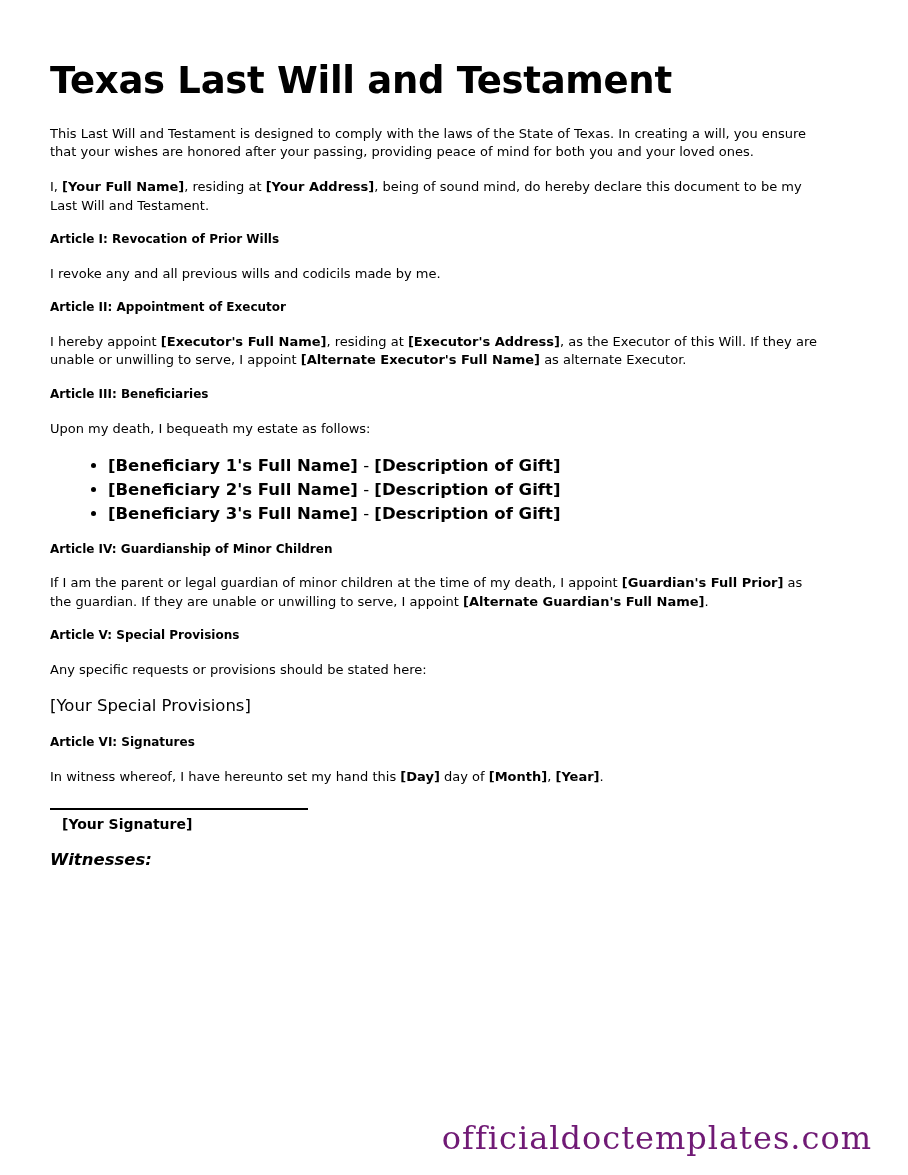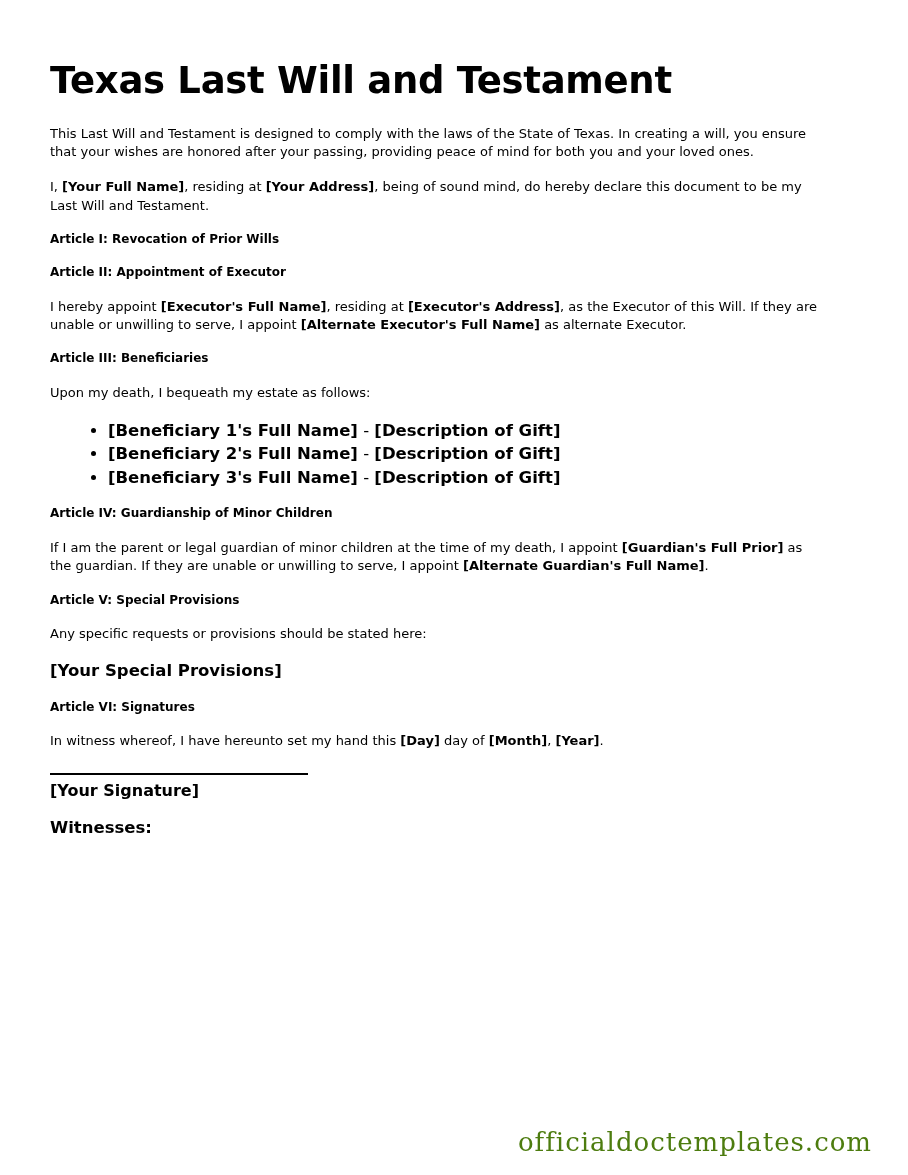--- a/index.html
+++ b/index.html
@@ -48,64 +48,66 @@
     padding-left: 46px;
     list-style: disc;
   }
   ul.bene-list li {
     font-size: 16.5px;
     line-height: 1.33;
     margin: 0 0 2px 12px;
   }
   .special-line {
     font-size: 16.5px;
-    font-weight: bold;
+    font-weight: normal;
     margin: 0 0 20px 0;
   }
   .sig-rule {
     width: 258px;
     border-bottom: 2px solid #000;
     margin: 22px 0 6px 0;
     height: 0;
   }
   .sig-label {
-    font-size: 16px;
+    font-size: 14px;
     font-weight: bold;
-    margin: 0 0 18px 0;
+    margin: 0 0 18px 12px;
   }
   .witness-label {
     font-size: 16.5px;
     font-weight: bold;
     margin: 0;
+    font-style: italic;
   }
   .watermark {
     position: absolute;
     right: 36px;
     bottom: 18px;
     font-family: "DejaVu Serif", serif;
-    font-size: 26px;
-    color: #4d7c0f;
+    font-size: 32px;
+    color: #701a75;
     letter-spacing: 1px;
     white-space: nowrap;
     user-select: none;
   }
 </style>
 </head>
 <body>
 
 <div class="page">
 
   <h1 class="doc-title">Texas Last Will and Testament</h1>
 
   <p class="para">This Last Will and Testament is designed to comply with the laws of the State of Texas. In creating a will, you ensure that your wishes are honored after your passing, providing peace of mind for both you and your loved ones.</p>
 
 
   <p class="para"><span>I, </span><span class="b">[Your Full Name]</span><span>, residing at </span><span class="b">[Your Address]</span><span>, being of sound mind, do hereby declare this document to be my Last Will and Testament.</span></p>
 
   <h2 class="article">Article I: Revocation of Prior Wills</h2>
+  <p class="para">I revoke any and all previous wills and codicils made by me.</p>
 
   <h2 class="article">Article II: Appointment of Executor</h2>
   <p class="para"><span>I hereby appoint </span><span class="b">[Executor's Full Name]</span><span>, residing at </span><span class="b">[Executor's Address]</span><span>, as the Executor of this Will. If they are unable or unwilling to serve, I appoint </span><span class="b">[Alternate Executor's Full Name]</span><span> as alternate Executor.</span></p>
 
   <h2 class="article">Article III: Beneficiaries</h2>
   <p class="para">Upon my death, I bequeath my estate as follows:</p>
   <ul class="bene-list">
     <li><span class="b">[Beneficiary 1's Full Name]</span><span> - </span><span class="b">[Description of Gift]</span></li>
     <li><span class="b">[Beneficiary 2's Full Name]</span><span> - </span><span class="b">[Description of Gift]</span></li>
     <li><span class="b">[Beneficiary 3's Full Name]</span><span> - </span><span class="b">[Description of Gift]</span></li>

